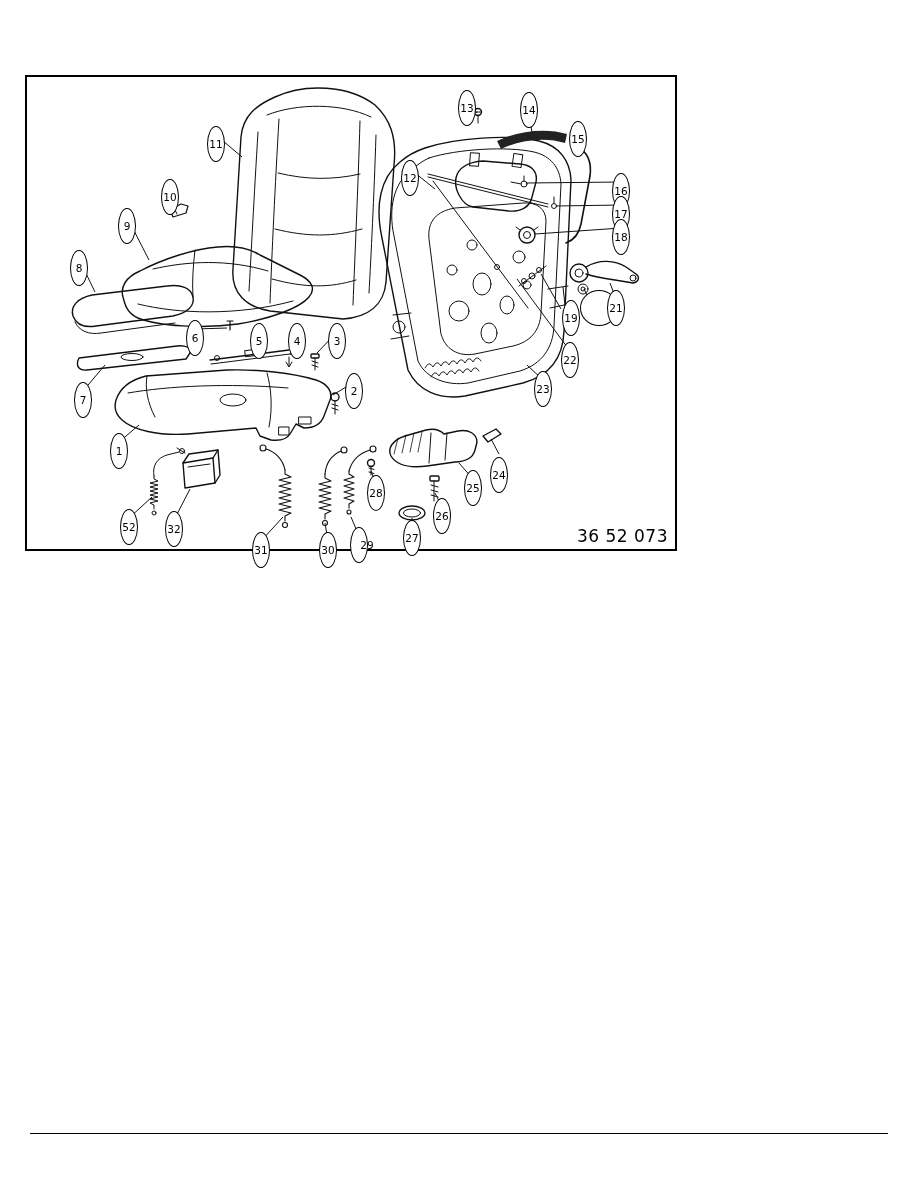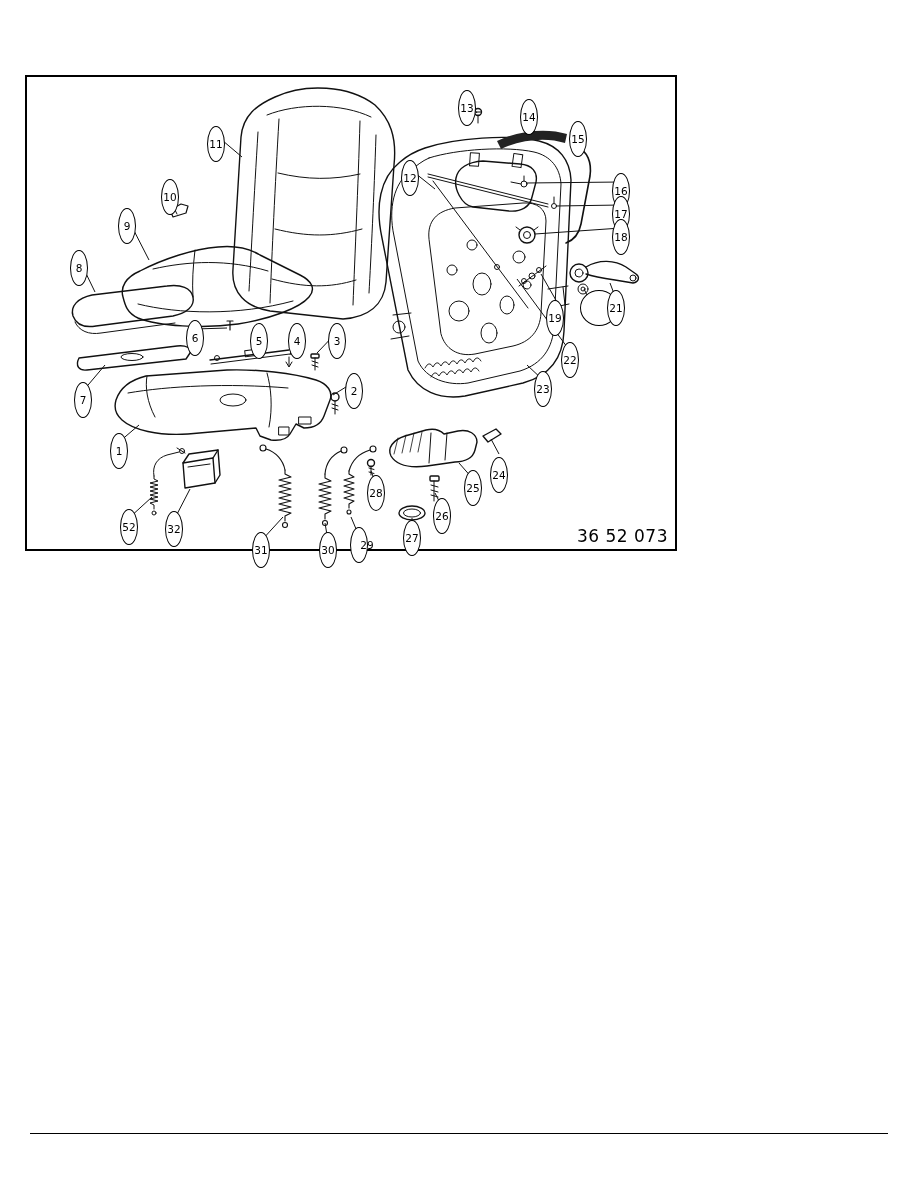--- a/index.html
+++ b/index.html
@@ -292,26 +292,26 @@
         <div class="callout" style="left: 270px; top: 255px;">4</div>
         <div class="callout" style="left: 232px; top: 255px;">5</div>
         <div class="callout" style="left: 168px; top: 252px;">6</div>
         <div class="callout" style="left: 56px; top: 314px;">7</div>
         <div class="callout" style="left: 52px; top: 182px;">8</div>
         <div class="callout" style="left: 100px; top: 140px;">9</div>
         <div class="callout" style="left: 143px; top: 111px;">10</div>
         <div class="callout" style="left: 189px; top: 58px;">11</div>
         <div class="callout" style="left: 383px; top: 92px;">12</div>
         <div class="callout" style="left: 440px; top: 22px;">13</div>
-        <div class="callout" style="left: 502px; top: 31px;">14</div>
+        <div class="callout" style="left: 502px; top: 24px;">14</div>
         <div class="callout" style="left: 551px; top: 53px;">15</div>
         <div class="callout" style="left: 594px; top: 105px;">16</div>
         <div class="callout" style="left: 594px; top: 128px;">17</div>
         <div class="callout" style="left: 594px; top: 151px;">18</div>
-        <div class="callout" style="left: 528px; top: 232px;">19</div>
+        <div class="callout" style="left: 544px; top: 232px;">19</div>
         <div class="callout" style="left: 562px; top: 222px; padding-left: 36px;">20</div>
         <div class="callout" style="left: 589px; top: 222px;">21</div>
         <div class="callout" style="left: 543px; top: 274px;">22</div>
         <div class="callout" style="left: 516px; top: 303px;">23</div>
         <div class="callout" style="left: 472px; top: 389px;">24</div>
         <div class="callout" style="left: 446px; top: 402px;">25</div>
         <div class="callout" style="left: 415px; top: 430px;">26</div>
         <div class="callout" style="left: 385px; top: 452px;">27</div>
         <div class="callout" style="left: 349px; top: 407px;">28</div>
         <div class="callout" style="left: 332px; top: 459px; padding-left: 16px;">29</div>

